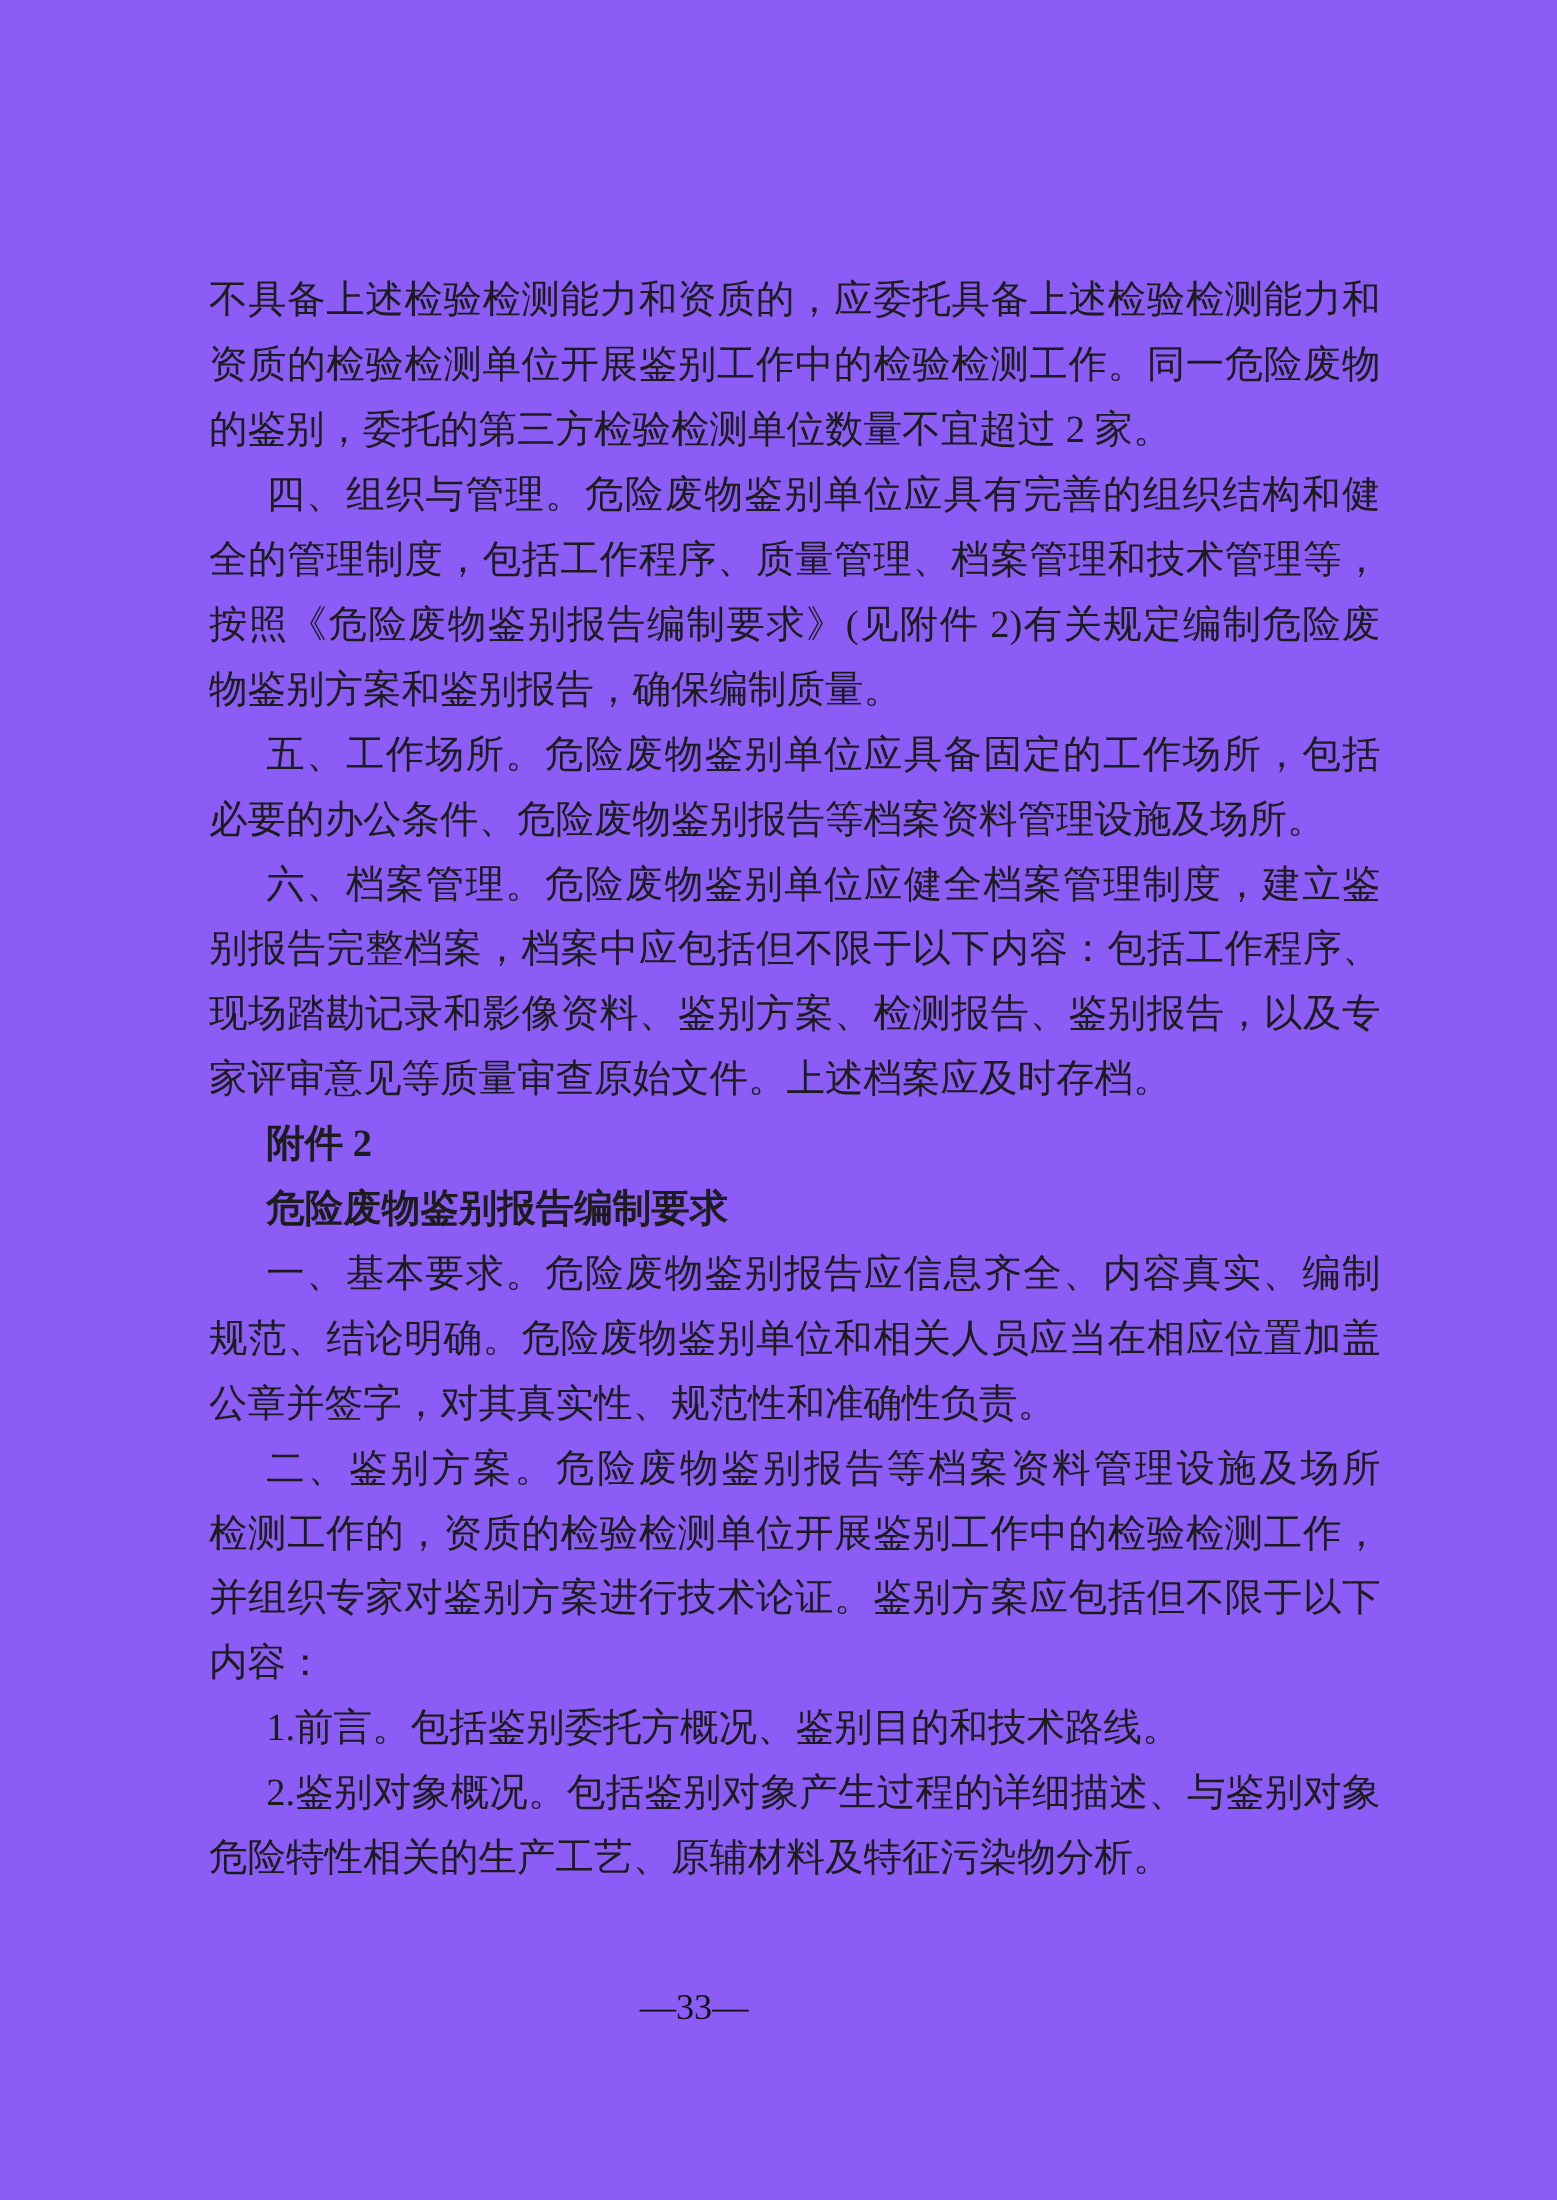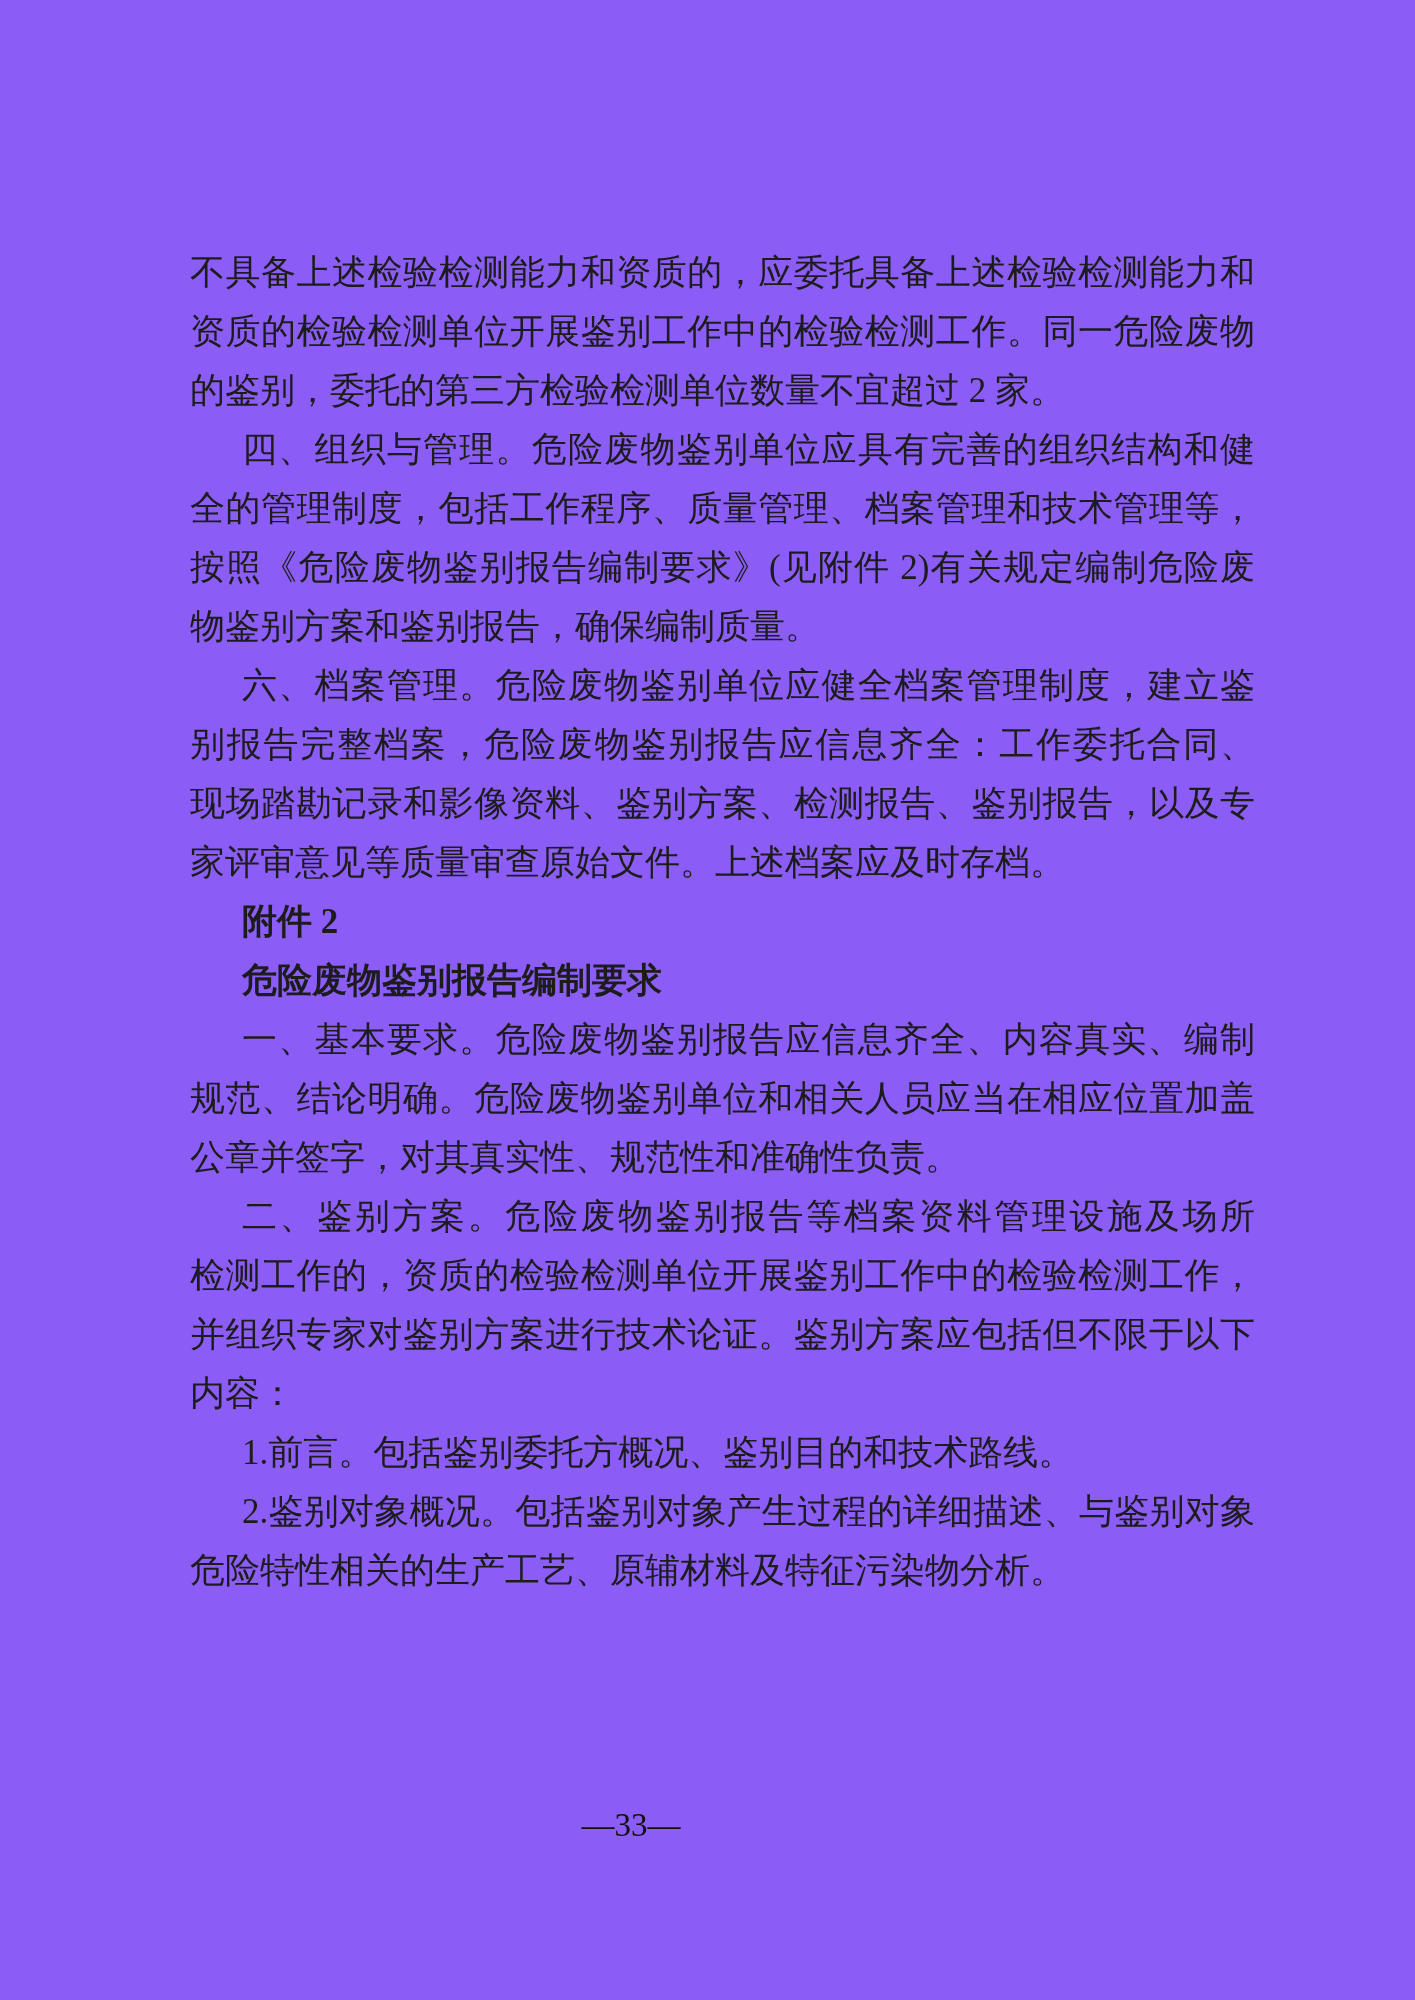--- a/index.html
+++ b/index.html
@@ -60,22 +60,26 @@
         <div class="line j">资质的检验检测单位开展鉴别工作中的检验检测工作。同一危险废物</div>
         <div class="line">的鉴别，委托的第三方检验检测单位数量不宜超过 2 家。</div>
       </div>
       <div class="para body">
         <div class="line j ind">四、组织与管理。危险废物鉴别单位应具有完善的组织结构和健</div>
         <div class="line j">全的管理制度，包括工作程序、质量管理、档案管理和技术管理等，</div>
         <div class="line j">按照《危险废物鉴别报告编制要求》(见附件 2)有关规定编制危险废</div>
         <div class="line">物鉴别方案和鉴别报告，确保编制质量。</div>
       </div>
       <div class="para body">
+        <div class="line j ind">五、工作场所。危险废物鉴别单位应具备固定的工作场所，包括</div>
+        <div class="line">必要的办公条件、危险废物鉴别报告等档案资料管理设施及场所。</div>
+      </div>
+      <div class="para body">
         <div class="line j ind">六、档案管理。危险废物鉴别单位应健全档案管理制度，建立鉴</div>
-        <div class="line j">别报告完整档案，危险废物鉴别报告应信息齐全：工作委托合同、</div>
+        <div class="line j">别报告完整档案，档案中应包括但不限于以下内容：包括工作程序、</div>
         <div class="line j">现场踏勘记录和影像资料、鉴别方案、检测报告、鉴别报告，以及专</div>
         <div class="line">家评审意见等质量审查原始文件。上述档案应及时存档。</div>
       </div>
       <div class="para heading">
         <div class="line ind">附件 2</div>
       </div>
       <div class="para heading">
         <div class="line ind">危险废物鉴别报告编制要求</div>
       </div>
       <div class="para body">

